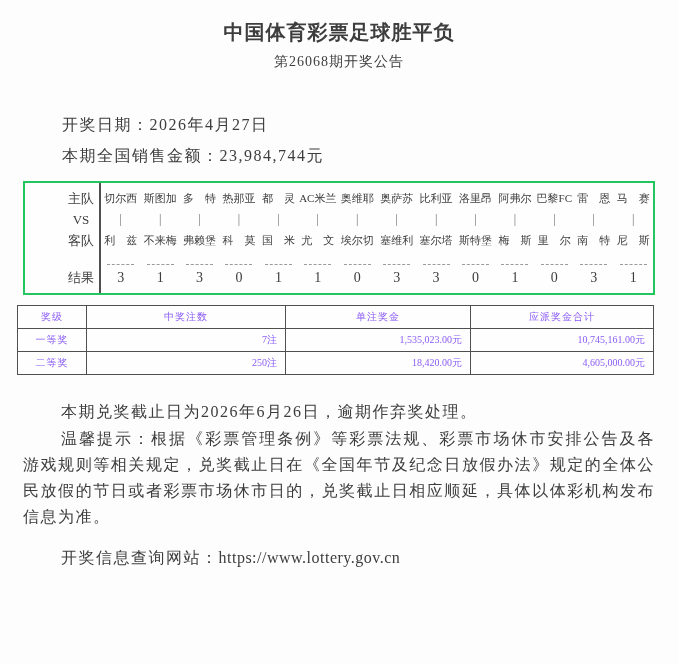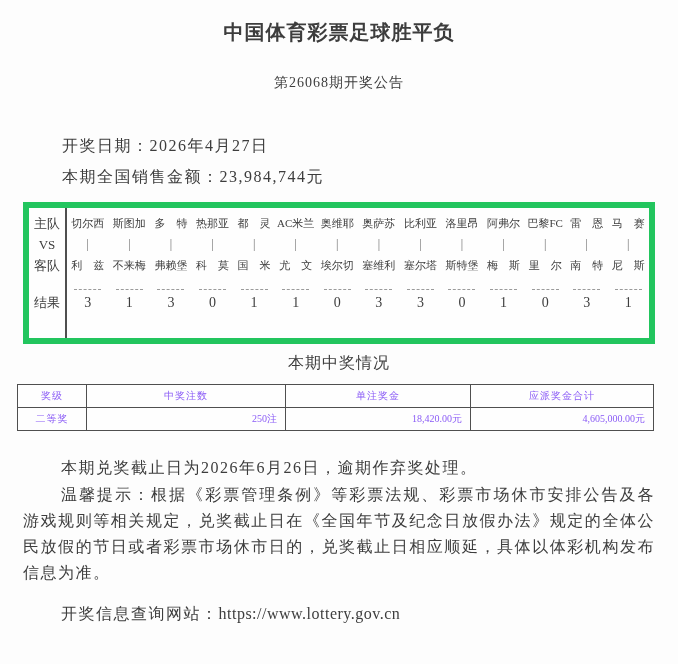--- a/index.html
+++ b/index.html
@@ -1,29 +1,29 @@
 <!DOCTYPE html>
 <html><head>
 <meta charset="utf-8">
 <style>
   html,body{margin:0;padding:0;background:#fff;}
   .page{
     position:relative;width:678px;height:664px;overflow:hidden;background:#fdfdfd;
     font-family:"Liberation Serif","DejaVu Serif",serif;color:#3d3d3d;
   }
   .title{margin:0;padding-top:19px;text-align:center;font-size:20px;font-weight:bold;letter-spacing:1px;}
-  .subtitle{margin-top:28px;text-align:center;font-size:14px;letter-spacing:1px;}
+  .subtitle{margin-top:7px;text-align:center;font-size:14px;letter-spacing:1px;}
   .info-line{margin:11px 0 0 24px;font-size:16px;letter-spacing:1.5px;text-indent:38px;line-height:17px;}
   .info-first{margin-top:45px;}
   .info-second{margin-top:14px;}
 
   
   .match-table{
-    box-sizing:border-box;width:632px;margin:17px 0 0 23px;height:142px;
-    display:flex;border:6px solid #22c55e;background:#fefefe;
+    box-sizing:border-box;width:632px;margin:17px 0 0 23px;height:114px;
+    display:flex;border:2px solid #22c55e;background:#fefefe;padding-left:38px;
   }
   .mt-head{
     width:36px;flex:0 0 36px;border-right:2px solid #4f4f4f;
     text-align:center;font-size:13px;padding-top:5px;
   }
   .mt-head div{height:21px;line-height:21px;}
   .mt-head .mt-spacer{height:16px;}
   .mcol{flex:1 1 0;text-align:center;padding-top:5px;min-width:0;}
   .mhome,.maway{height:21px;line-height:21px;font-size:11px;white-space:nowrap;}
   .mbar{height:21px;line-height:21px;font-size:12px;color:#6e6e6e;}
@@ -173,31 +173,36 @@
     </div>
     <div class="mcol">
       <div class="mhome">马　赛</div>
       <div class="mbar">|</div>
       <div class="maway">尼　斯</div>
       <div class="mdash"><span></span></div>
       <div class="mres">1</div>
     </div>
   </div>
 
-  <div class="section-title">本期中奖情况</div>
 
   <table class="prize-table">
     <tbody>
         <tr>
       <th class="col-level">奖级</th>
       <th class="col-count">中奖注数</th>
       <th class="col-single">单注奖金</th>
       <th class="col-total">应派奖金合计</th>
     </tr>
     <tr>
+      <td class="cell-level">一等奖</td>
+      <td class="cell-num">7注</td>
+      <td class="cell-num">1,535,023.00元</td>
+      <td class="cell-num">10,745,161.00元</td>
+    </tr>
+    <tr>
       <td class="cell-level">二等奖</td>
       <td class="cell-num">250注</td>
       <td class="cell-num">18,420.00元</td>
       <td class="cell-num">4,605,000.00元</td>
     </tr>
   </tbody>
     </table>
 
   <p class="note note-2">本期兑奖截止日为2026年6月26日，逾期作弃奖处理。</p>
   <p class="note note-3">温馨提示：根据《彩票管理条例》等彩票法规、彩票市场休市安排公告及各游戏规则等相关规定，兑奖截止日在《全国年节及纪念日放假办法》规定的全体公民放假的节日或者彩票市场休市日的，兑奖截止日相应顺延，具体以体彩机构发布信息为准。</p>

